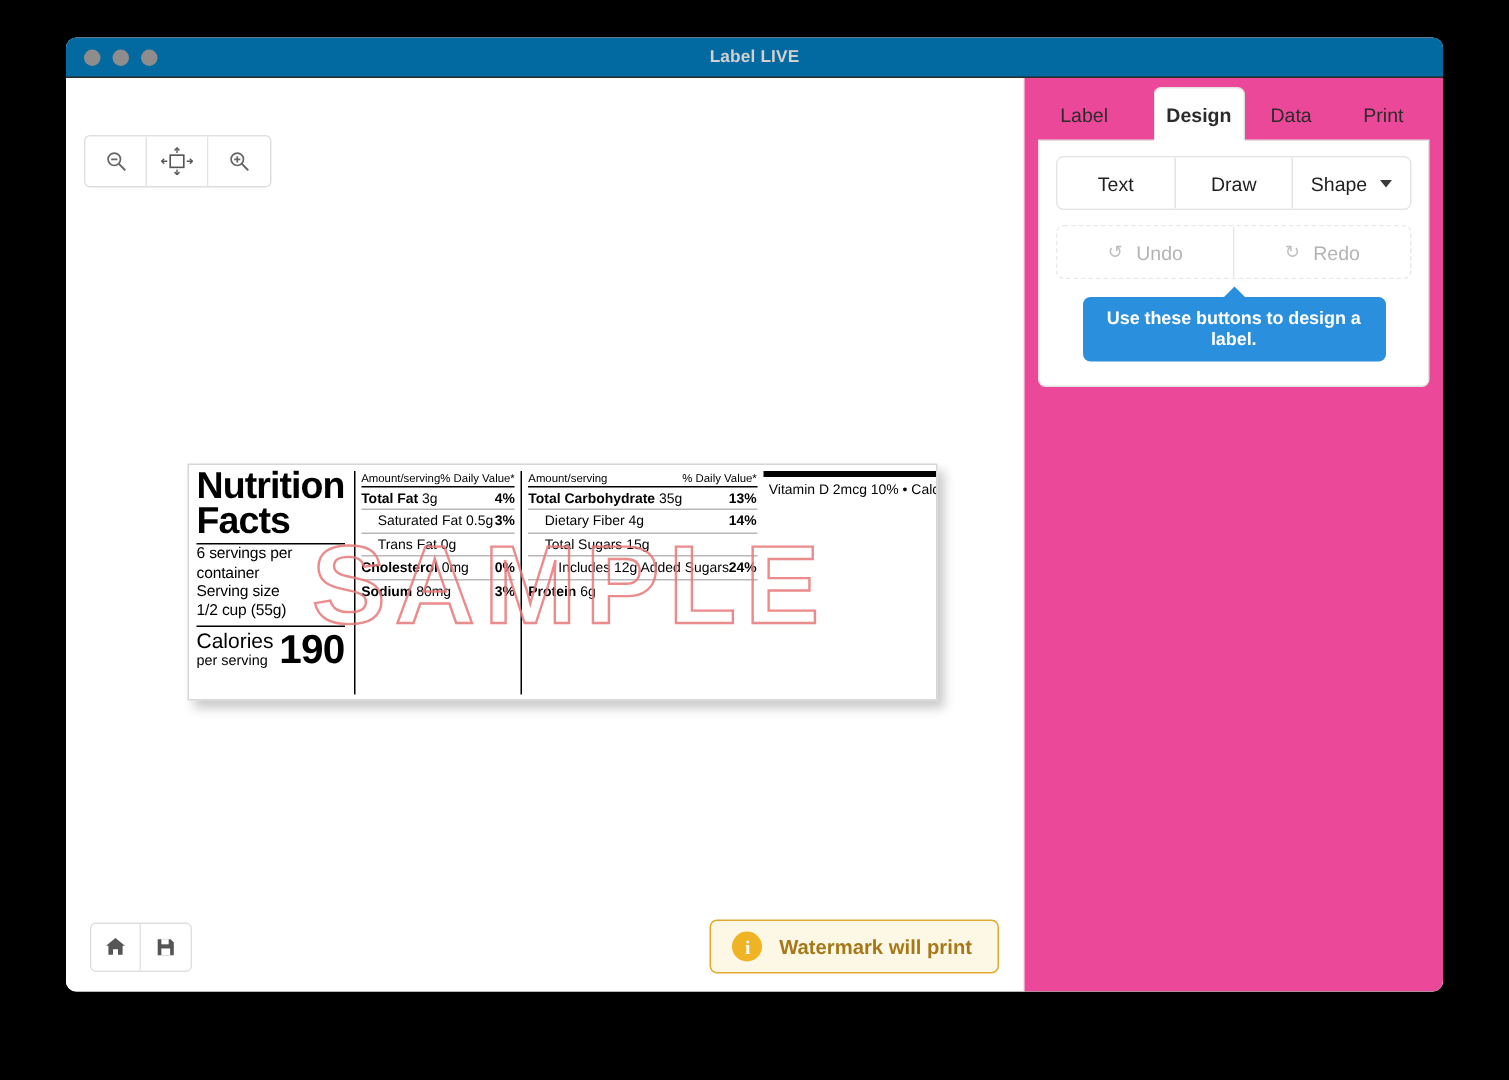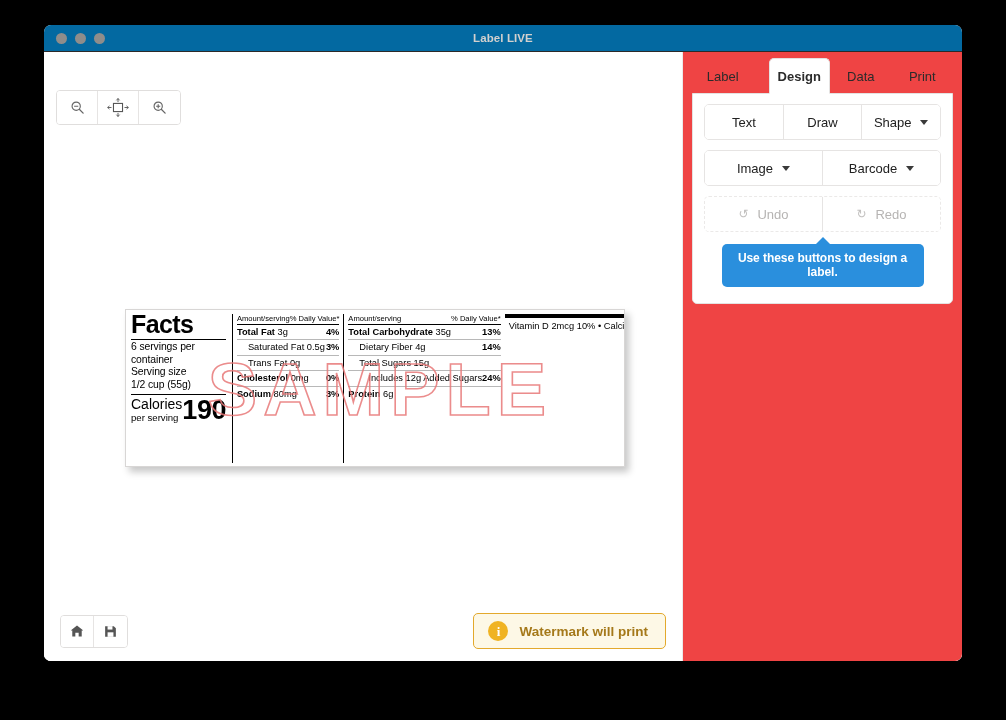--- a/index.html
+++ b/index.html
@@ -183,21 +183,21 @@
     color: #fff; font-size: 13px; font-weight: bold;
     font-family: "Liberation Serif", serif;
     display: flex; align-items: center; justify-content: center;
     line-height: 1;
   }
   #watermark-label { font-size: 13.5px; font-weight: bold; color: #a5791a; }
 
   
   #right-pane {
     width: 279px; height: 609px;
-    background: #ef4444;
+    background: #ec4899;
     position: relative;
   }
   #tabstrip {
     display: flex; align-items: flex-end;
     height: 41px;
     padding: 0 9px;
   }
   .tab {
     flex: 1; text-align: center;
     font-size: 13px; color: #2b2b2b;
@@ -326,20 +326,21 @@
             <line x1="6.6" y1="4.4" x2="6.6" y2="8.8" stroke="#666" stroke-width="1.2"></line>
           </svg>
         </div>
       </div>
 
       <div id="label-artboard">
         <div id="nutrition-facts">
 
           <div id="nf-left">
             <div id="nf-title">
+              <div>Nutrition</div>
               <div>Facts</div>
             </div>
             <div id="nf-serv-rule"></div>
             <div class="nf-serv-line">6 servings per container</div>
             <div class="nf-serv-line">Serving size</div>
             <div class="nf-serv-line">1/2 cup (55g)</div>
             <div id="nf-cal-rule"></div>
             <div id="nf-cal-row">
               <div>
                 <div id="nf-cal-label">Calories</div>
@@ -459,30 +460,20 @@
               <span>Text</span>
             </div>
             <div class="tool-btn">
               <span>Draw</span>
             </div>
             <div class="tool-btn">
               <span>Shape</span>
               <span class="caret"></span>
             </div>
           </div>
-        <div class="btn-row" id="tool-row-2">
-            <div class="tool-btn">
-              <span>Image</span>
-              <span class="caret"></span>
-            </div>
-            <div class="tool-btn">
-              <span>Barcode</span>
-              <span class="caret"></span>
-            </div>
-          </div>
         <div class="btn-row" id="undo-redo-row">
             <div class="tool-btn disabled">
               <span class="ur-icon">↺</span>
               <span>Undo</span>
             </div>
             <div class="tool-btn disabled">
               <span class="ur-icon">↻</span>
               <span>Redo</span>
             </div>
           </div>

